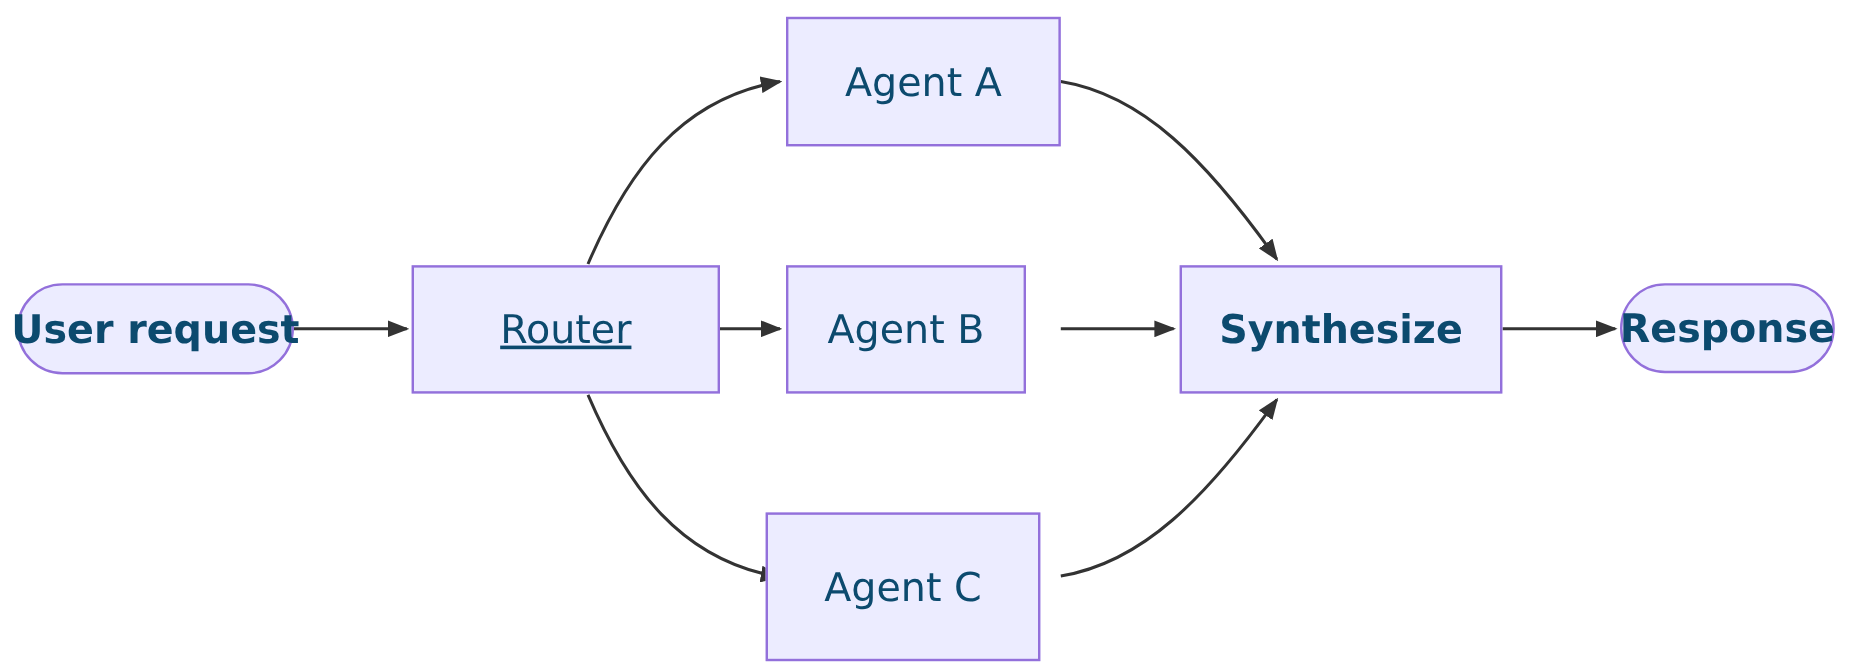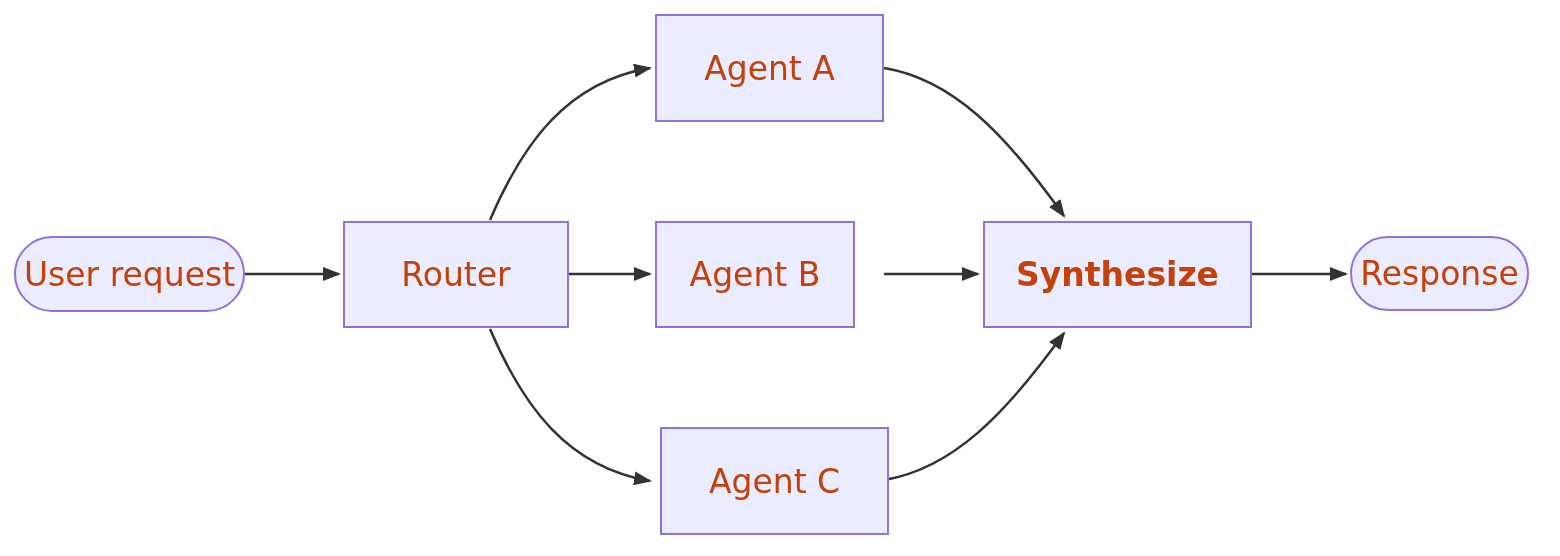--- a/index.html
+++ b/index.html
@@ -28,38 +28,39 @@
     stroke-width: 2.5px;
   }
   .node {
     position: absolute;
     box-sizing: border-box;
     display: flex;
     align-items: center;
     justify-content: center;
     background: #ECECFF;
     border: 2px solid #9370DB;
-    color: #c2410c;
+    color: #0c4a6e;
     font-size: 33px;
     line-height: 1;
     text-align: center;
     white-space: nowrap;
   }
   .node.stadium {
     border-radius: 38px;
+    font-weight: bold;
   }
   .node-label {
     padding: 0 10px;
   }
   
   #node-user-request { left: 14px;   top: 236px; width: 231px; height: 76px; }
-  #node-router       { left: 343px;  top: 221px; width: 226px; height: 107px; }
+  #node-router       { left: 343px;  top: 221px; width: 257px; height: 107px; text-decoration: underline; }
   #node-agent-a      { left: 655px;  top: 14px;  width: 229px; height: 108px; }
   #node-agent-b      { left: 655px;  top: 221px; width: 200px; height: 107px; }
-  #node-agent-c      { left: 660px;  top: 427px; width: 229px; height: 108px; }
+  #node-agent-c      { left: 638px;  top: 427px; width: 229px; height: 124px; }
   #node-synthesize   { left: 983px;  top: 221px; width: 269px; height: 107px; font-weight: bold; }
   #node-response     { left: 1350px; top: 236px; width: 179px; height: 75px; }
 </style>
 </head>
 <body>
 
 <div class="canvas">
 
   <svg class="edges-layer" width="1560" height="556" viewBox="0 0 1560 556" xmlns="http://www.w3.org/2000/svg">
     <defs>

